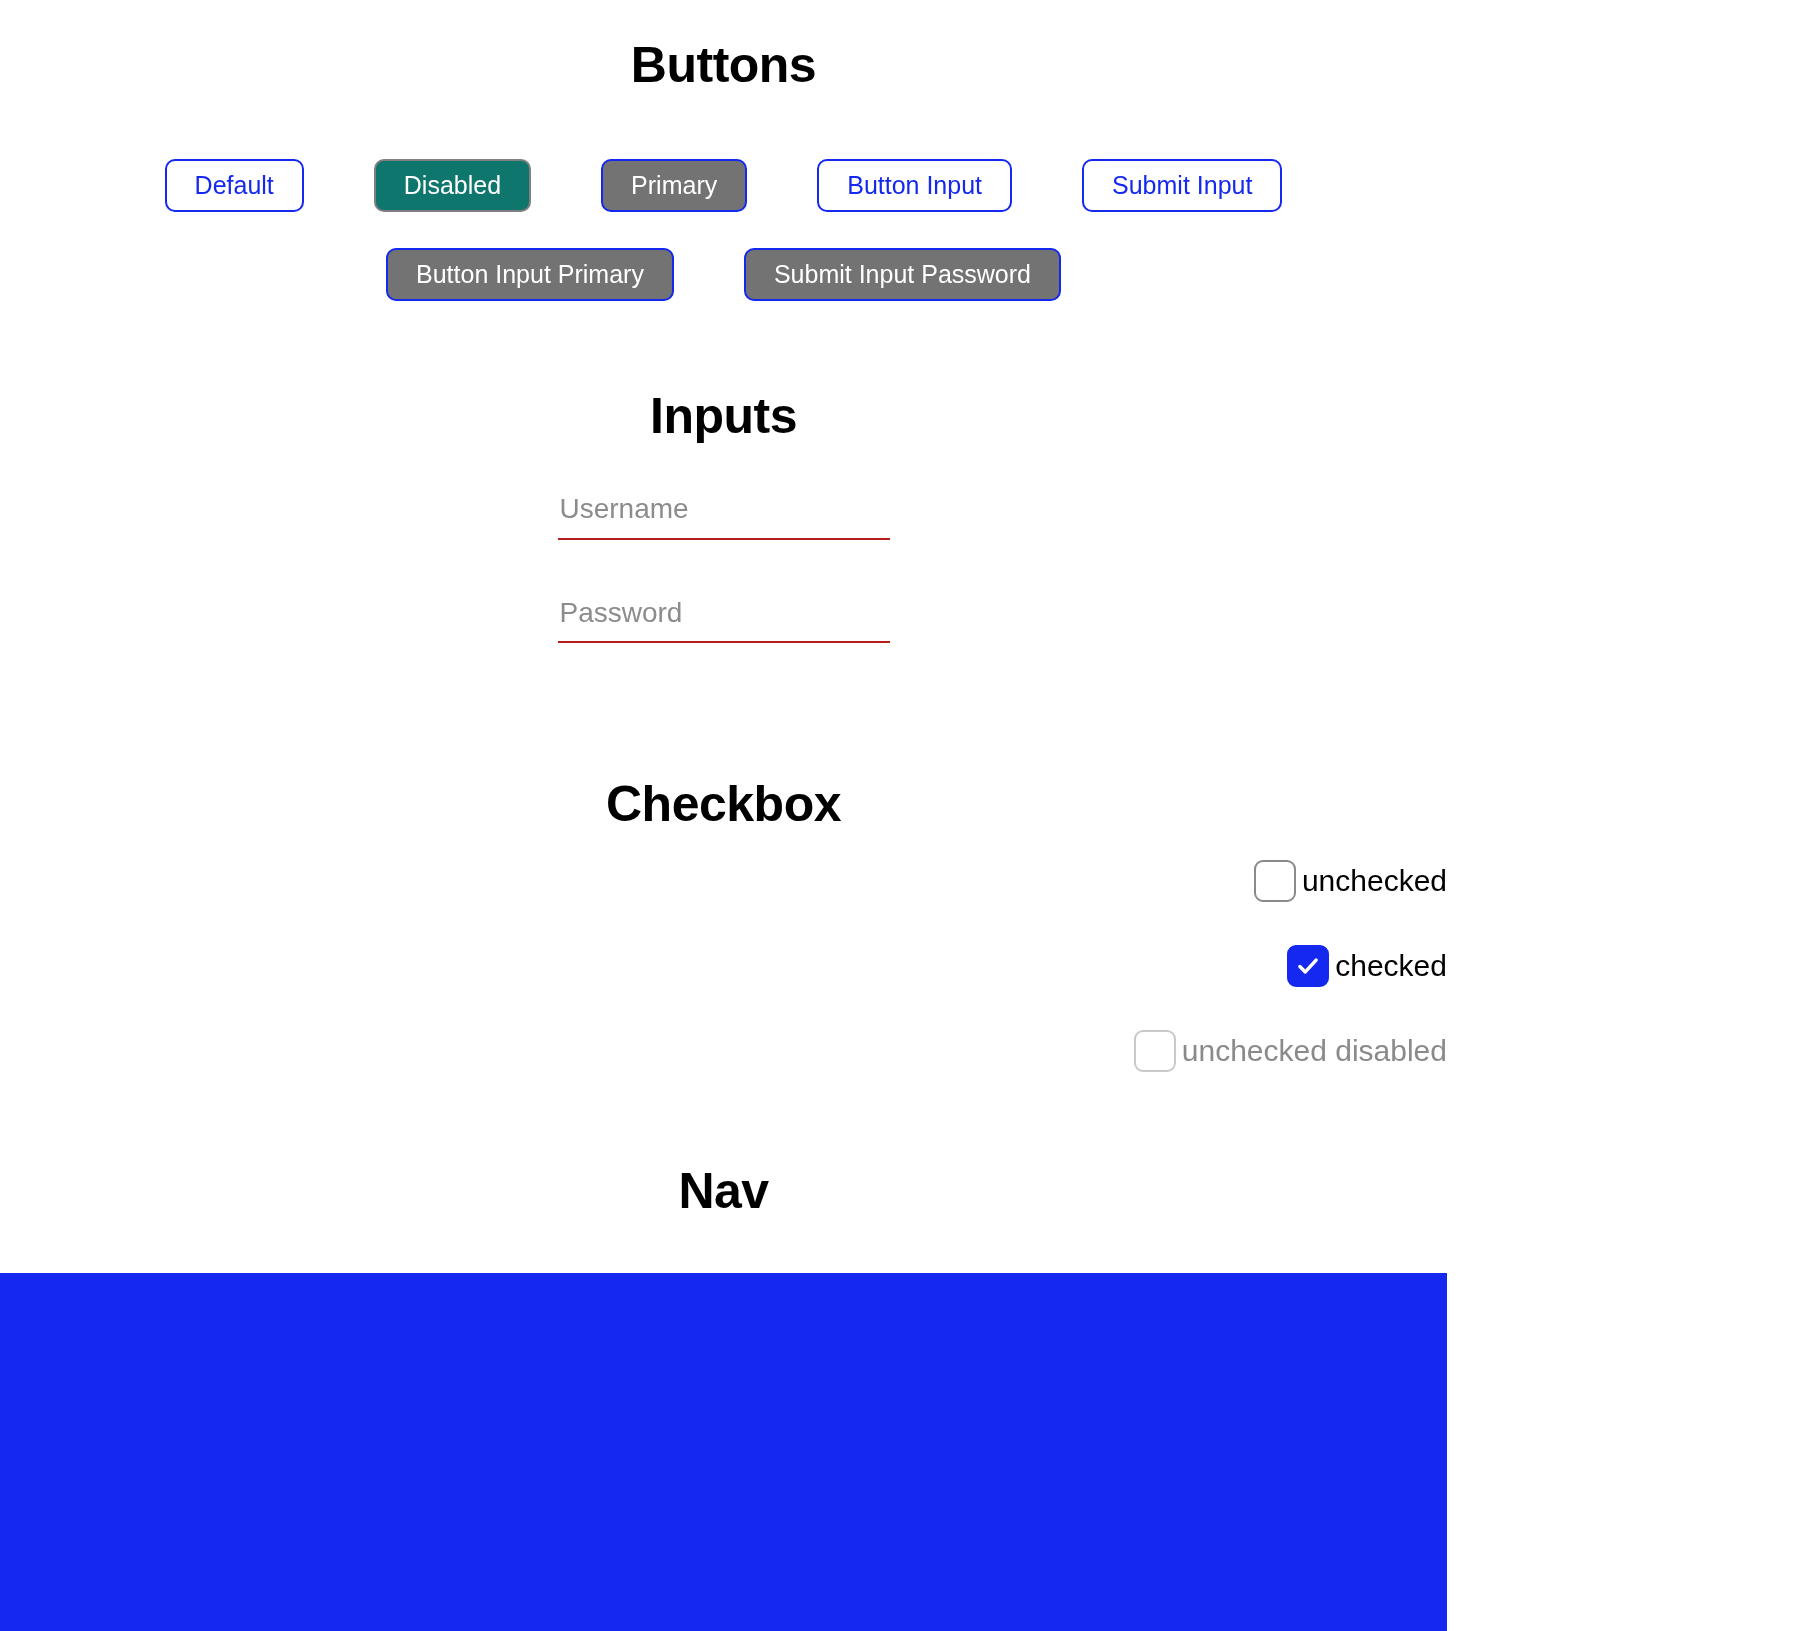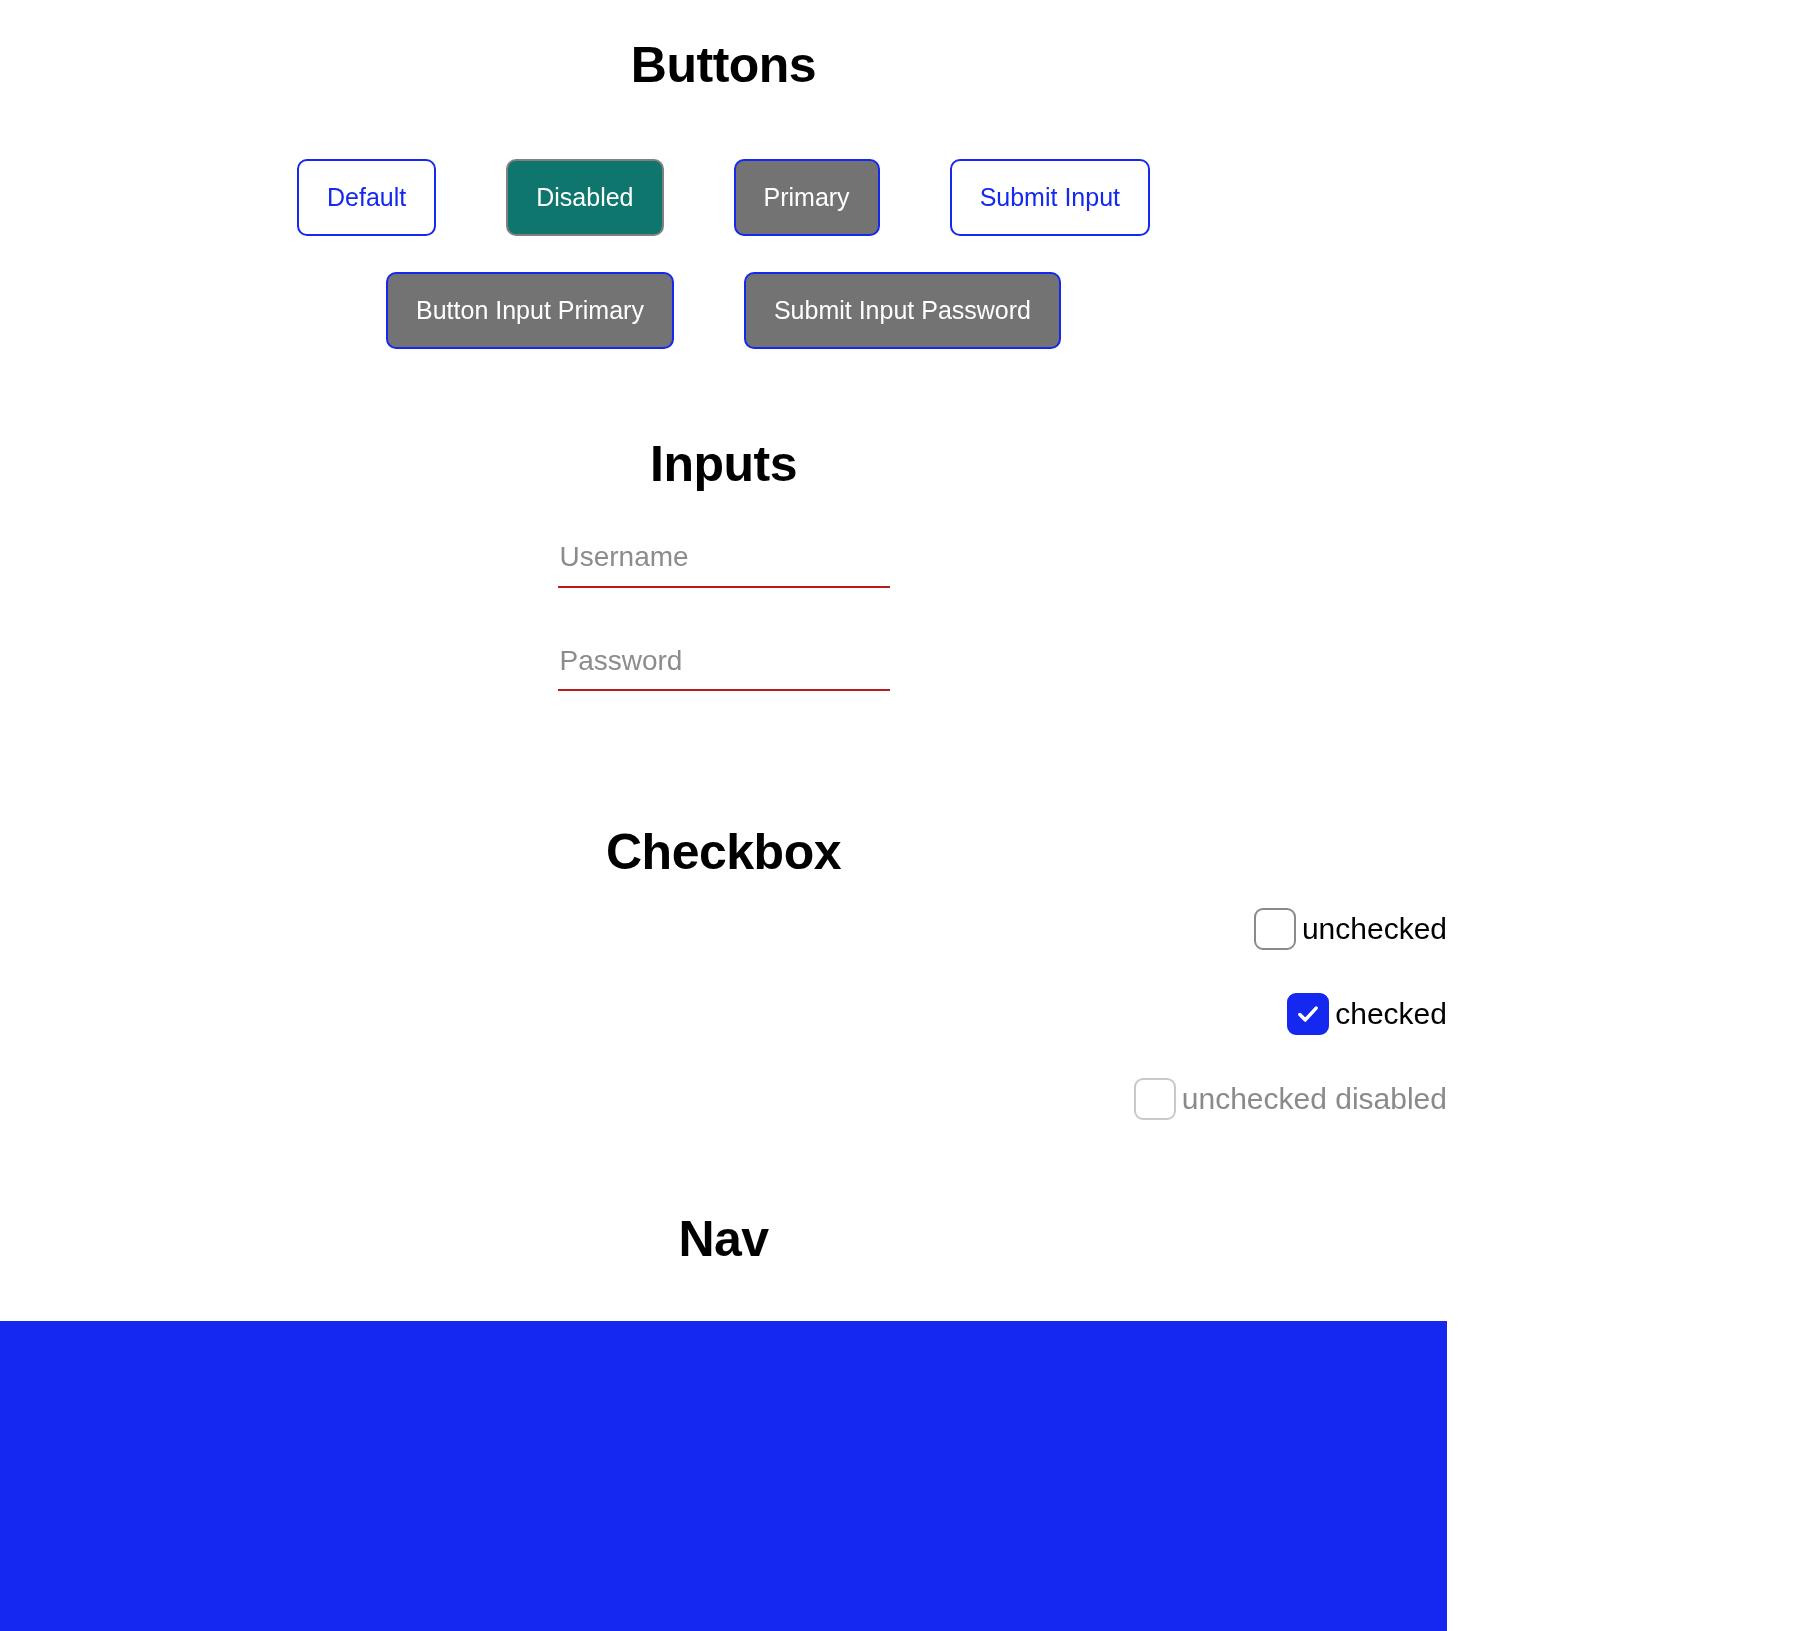--- a/index.html
+++ b/index.html
@@ -51,21 +51,21 @@
     align-items: center;
     gap: 0px;
   }
   #button-row-1 { margin-top: 56px; }
   #button-row-2 { margin-top: 16px; }
 
   .btn {
     font-family: "Liberation Sans", sans-serif;
     font-size: 25px;
     line-height: 1;
-    padding: 24px 28px;
+    padding: 12px 28px;
     border-radius: 10px;
     cursor: pointer;
     white-space: nowrap;
     margin: 10px 35px;
     background: #ffffff;
     border: 2px solid #1428f0;
     color: #1428f0;
   }
   .btn-default { }
   .btn-disabled {
@@ -184,20 +184,21 @@
 <body>
 
 <div class="page">
 
   <h2 class="section-heading" id="buttons-heading">Buttons</h2>
 
   <div class="button-row" id="button-row-1">
     <button class="btn btn-default">Default</button>
     <button class="btn btn-disabled" disabled="">Disabled</button>
     <button class="btn btn-primary">Primary</button>
+    <button class="btn btn-default">Button Input</button>
     <button class="btn btn-default">Submit Input</button>
   </div>
 
   <div class="button-row" id="button-row-2">
     <button class="btn btn-primary">Button Input Primary</button>
     <button class="btn btn-primary">Submit Input Password</button>
   </div>
 
   <h2 class="section-heading" id="inputs-heading">Inputs</h2>
 

